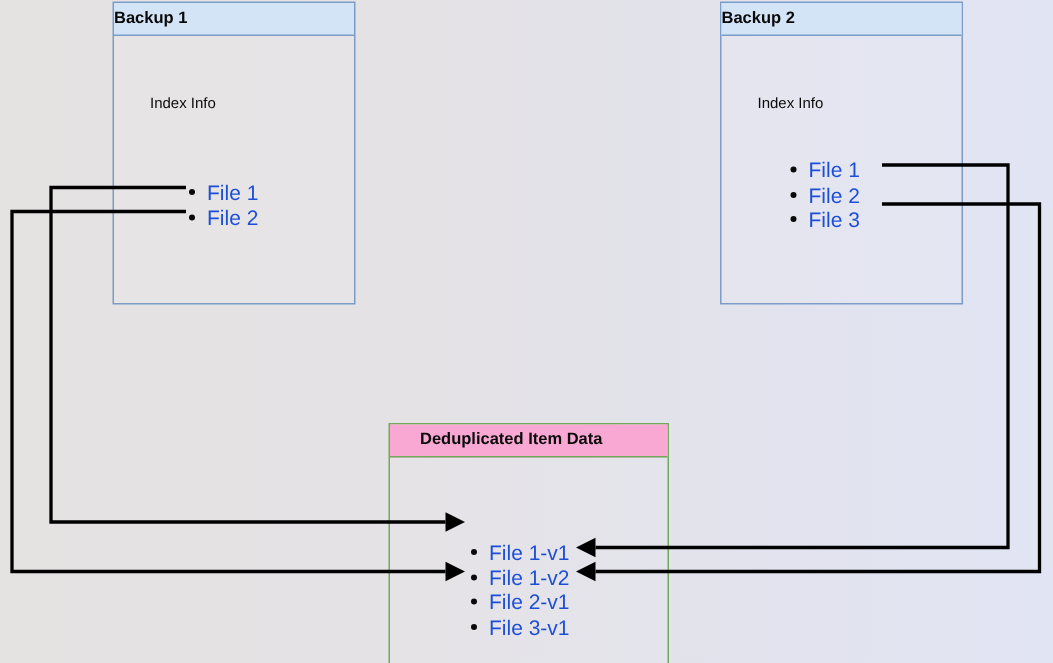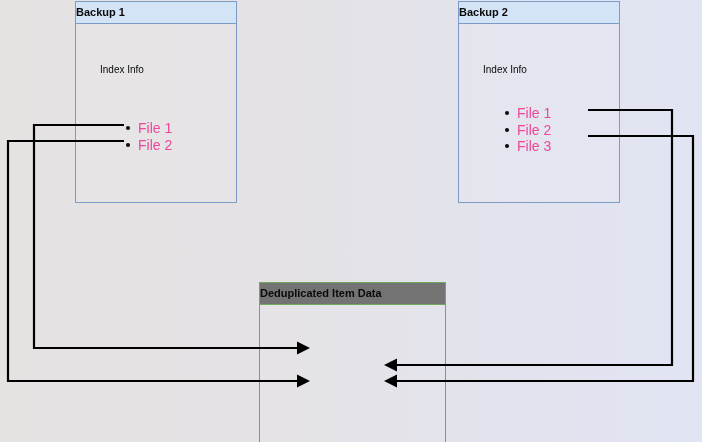--- a/index.html
+++ b/index.html
@@ -40,33 +40,34 @@
     color: #0a0a0a;
     background: #d4e4f7;
     border-bottom: 1px solid #7a9cc6;
   }
   .box-body {
     position: relative;
     height: calc(100% - 22px);
   }
 
   #backup1 { left: 75px;  top: 1px; width: 162px; height: 202px; }
-  #backup2 { left: 458px; top: 1px; width: 162px; height: 202px; }
+  #backup2 { left: 480px; top: 1px; width: 162px; height: 202px; }
 
   #dedup {
     left: 259px;
     top: 282px;
     width: 187px;
     height: 161px;
     border: 1px solid #71a95a;
     background: rgba(255,255,255,0.05);
   }
   #dedup .box-header {
-    background: #737373;
+    background: #f9a8d4;
     border-bottom: 1px solid #71a95a;
+    padding-left: 20px;
   }
 
   
   .index-label {
     position: absolute;
     font-size: 10px;
     color: #0a0a0a;
     white-space: nowrap;
   }
   #backup1 .index-label { left: 24px; top: 40px; }
@@ -75,21 +76,21 @@
   ul.file-list {
     position: absolute;
     margin: 0;
     padding: 0;
     list-style: none;
   }
   ul.file-list li {
     position: relative;
     font-size: 14px;
     line-height: 16.5px;
-    color: #ec4899;
+    color: #1d4ed8;
     padding-left: 14px;
     white-space: nowrap;
     height: 16.5px;
   }
   ul.file-list li::before {
     content: "";
     position: absolute;
     left: 2px;
     top: 6px;
     width: 4px;
@@ -143,20 +144,28 @@
       <ul class="file-list" id="backup2-files">
         <li>File 1</li>
         <li>File 2</li>
         <li>File 3</li>
       </ul>
     </div>
   </div>
 
   <div class="box" id="dedup">
     <div class="box-header">Deduplicated Item Data</div>
+    <div class="box-body">
+      <ul class="file-list" id="dedup-files">
+        <li>File 1-v1</li>
+        <li>File 1-v2</li>
+        <li>File 2-v1</li>
+        <li>File 3-v1</li>
+      </ul>
+    </div>
   </div>
 
   <svg id="connectors" viewBox="0 0 702 442" width="702" height="442">
 
     <g>
       <path d="M 124 125 L 34 125 L 34 348 L 297 348"></path>
       <polygon points="297,341.5 310,348 297,354.5"></polygon>
     </g>
 
     <g>

